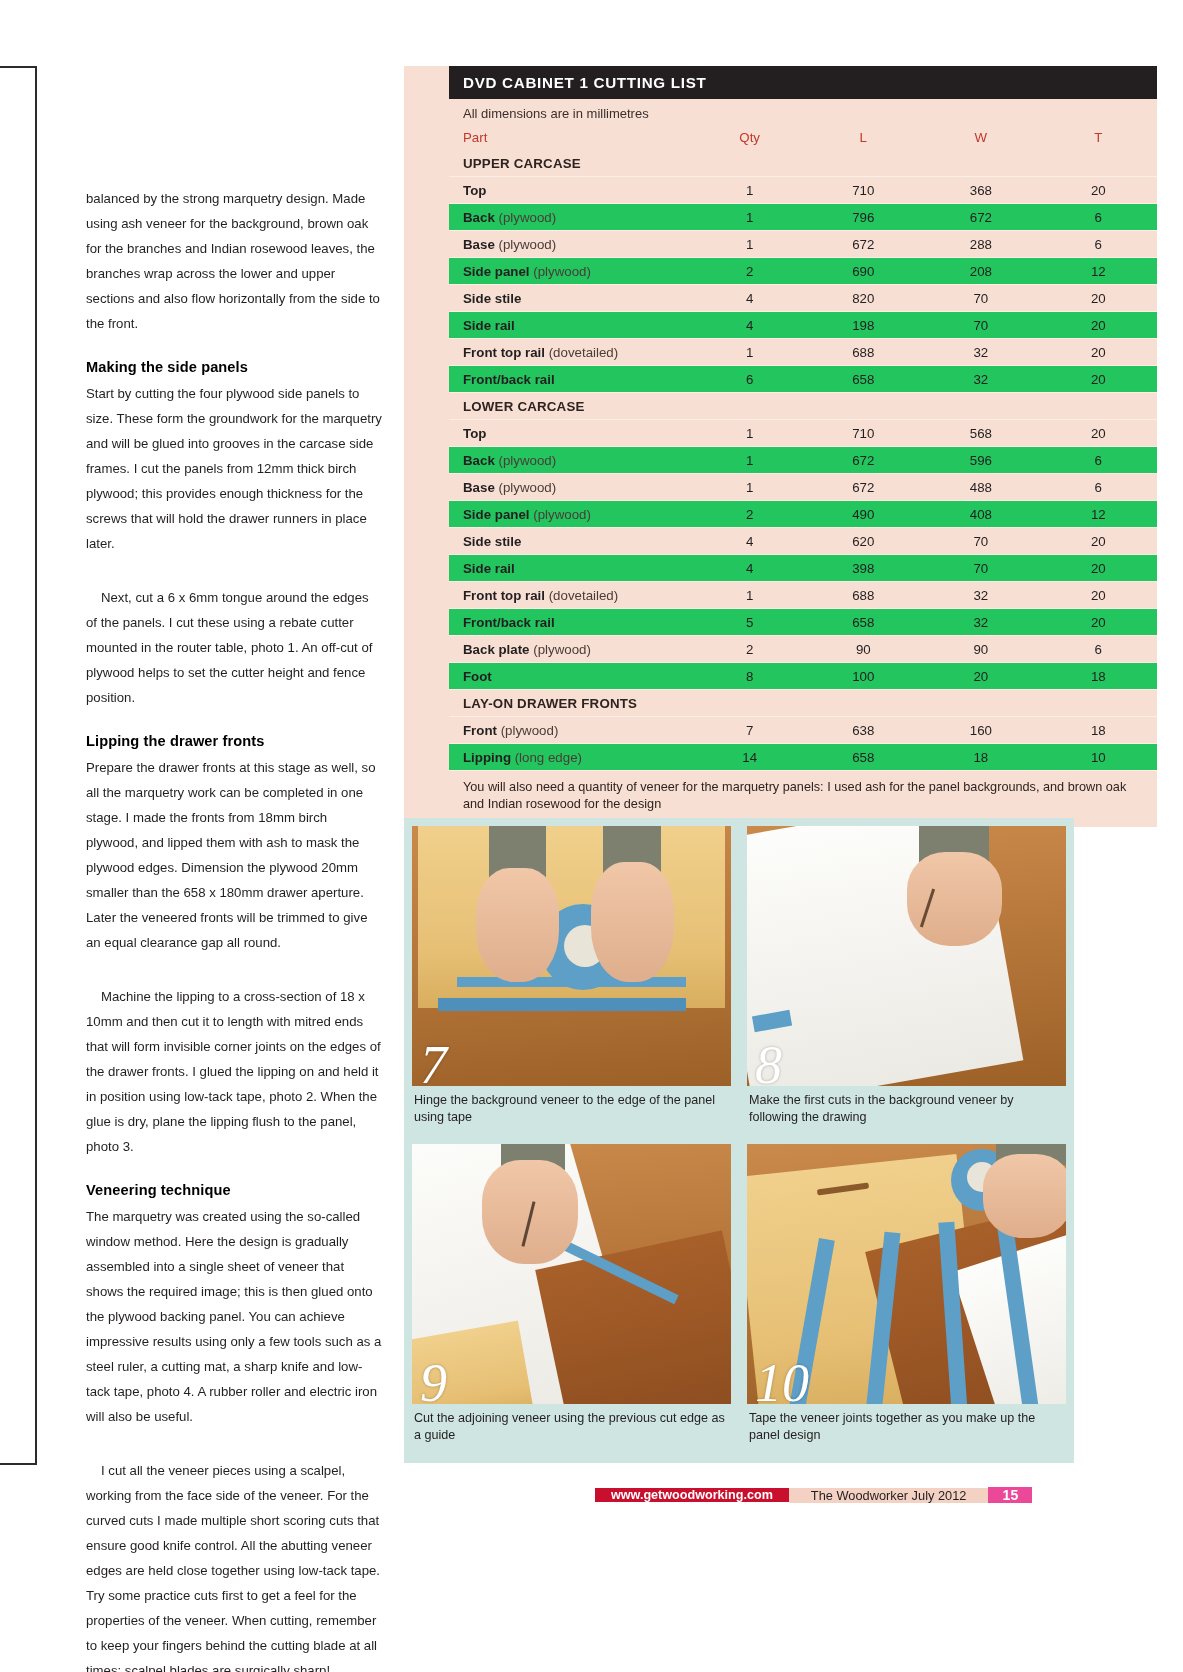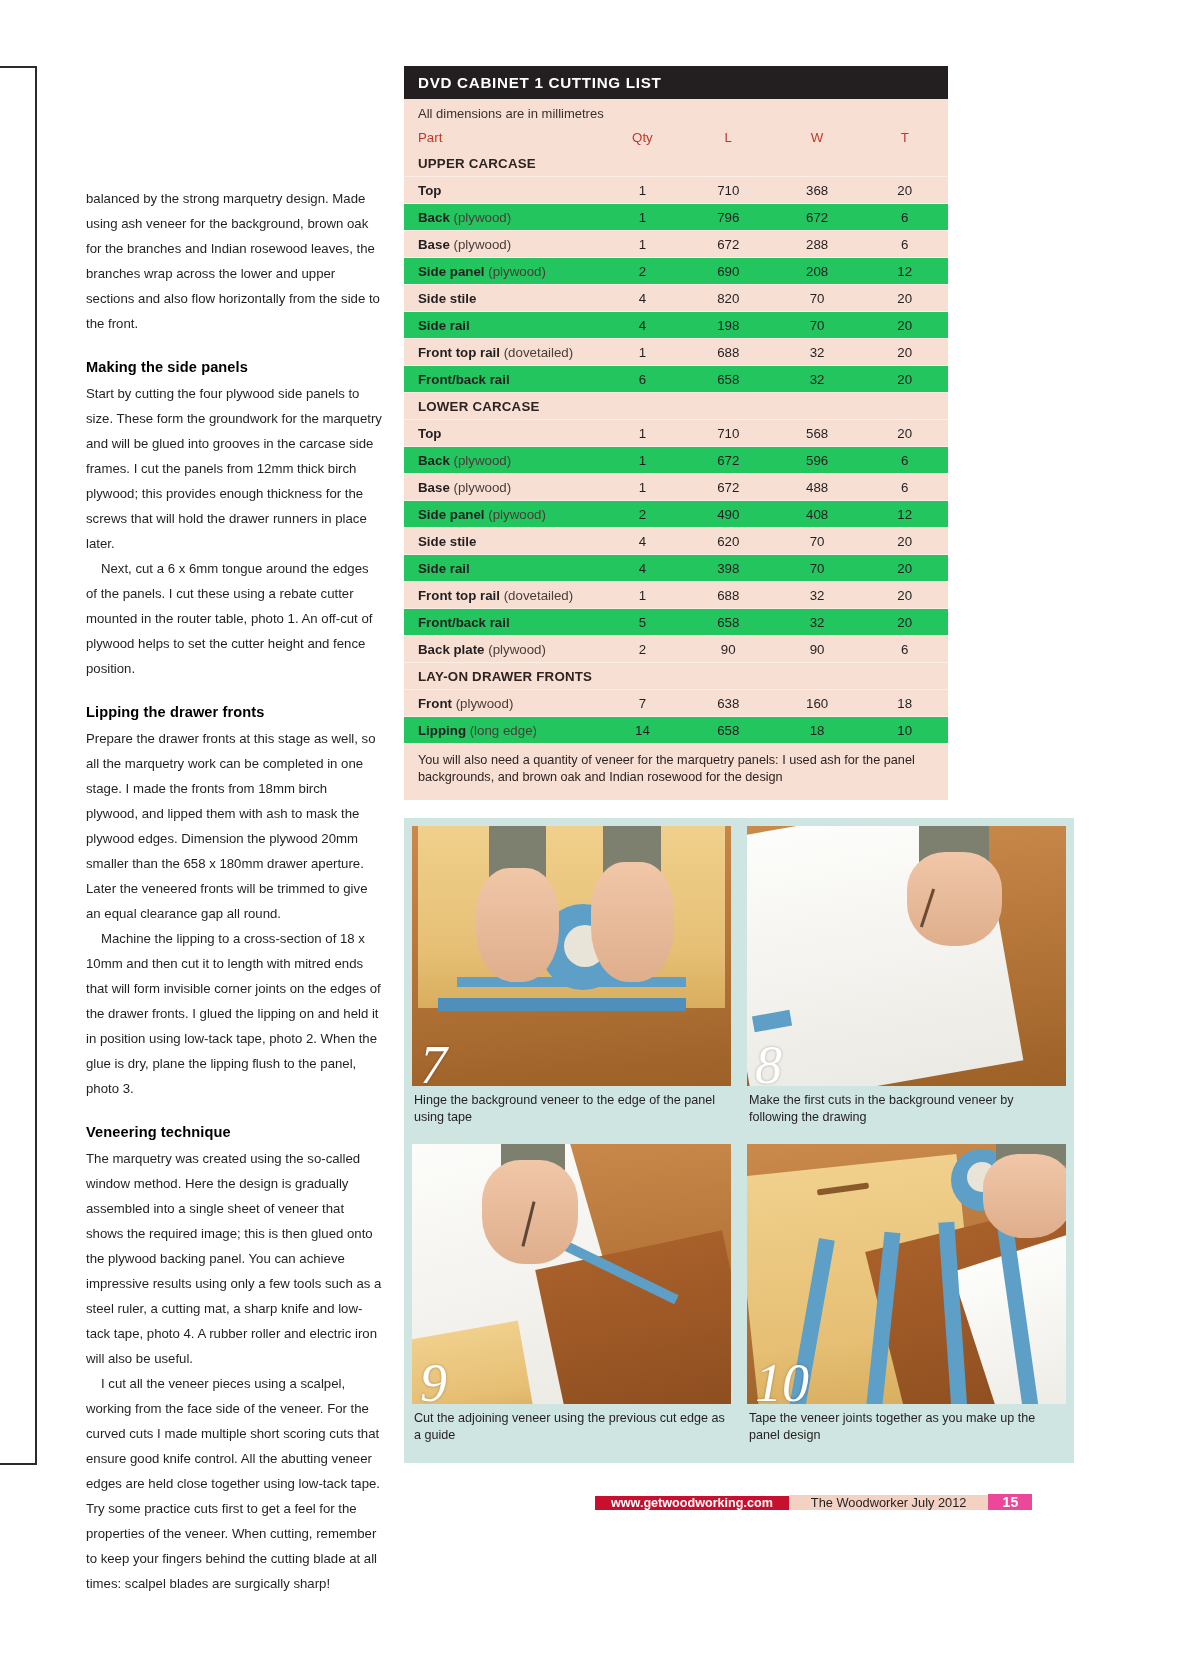--- a/index.html
+++ b/index.html
@@ -39,36 +39,37 @@
     width: 296px;
     color: #231f20;
     font-size: 13.2px;
     line-height: 25px;
   }
   #left-col p {
     margin: 0 0 0 0;
     text-align: left;
     font-family: "Liberation Sans", sans-serif;
   }
-  #left-col p.indent { text-indent: 15px; }
+  #left-col p.indent { text-indent: 15px; margin-top: 29px; }
   #left-col h3 {
     margin: 19px 0 1px 0;
     font-size: 14.6px;
     font-weight: bold;
     letter-spacing: 0.1px;
     color: #000;
   }
 
   
   #cutlist {
     position: absolute;
     left: 404px;
     top: 66px;
-    width: 544px;
+    width: 708px;
     background: #f7dfd4;
+    padding-left: 45px;
   }
   #cutlist-header {
     background: #231f20;
     height: 33px;
     display: flex;
     align-items: center;
     padding-left: 14px;
     box-sizing: border-box;
   }
   #cutlist-header .title {
@@ -186,21 +187,21 @@
   .ph-pencil    { position:absolute; background:#c0392b; transform-origin:center; }
   .ph-oak       { position:absolute; background: linear-gradient(180deg,#a8602a 0%,#8d4d20 100%); }
 
   
   #footer {
     position: absolute;
     left: 595px;
     top: 1480px;
     height: 30px;
     display: flex;
-    align-items: flex-end;
+    align-items: center;
   }
   #footer .url {
     background: #c8102e;
     color: #ffffff;
     font-size: 12.6px;
     font-weight: bold;
     display: flex;
     align-items: center;
     padding: 0 16px;
   }
@@ -390,20 +391,27 @@
               <td class="num">32</td>
               <td class="num">20</td>
             </tr>
             <tr class="rowline">
               <td class="part">Back plate<span class="sub"> (plywood)</span></td>
               <td class="num">2</td>
               <td class="num">90</td>
               <td class="num">90</td>
               <td class="num">6</td>
             </tr>
+            <tr class="rowline alt">
+              <td class="part">Foot</td>
+              <td class="num">8</td>
+              <td class="num">100</td>
+              <td class="num">20</td>
+              <td class="num">18</td>
+            </tr>
             <tr class="sect rowline">
               <td class="part" colspan="5">LAY-ON DRAWER FRONTS</td>
             </tr>
             <tr class="rowline">
               <td class="part">Front<span class="sub"> (plywood)</span></td>
               <td class="num">7</td>
               <td class="num">638</td>
               <td class="num">160</td>
               <td class="num">18</td>
             </tr>

